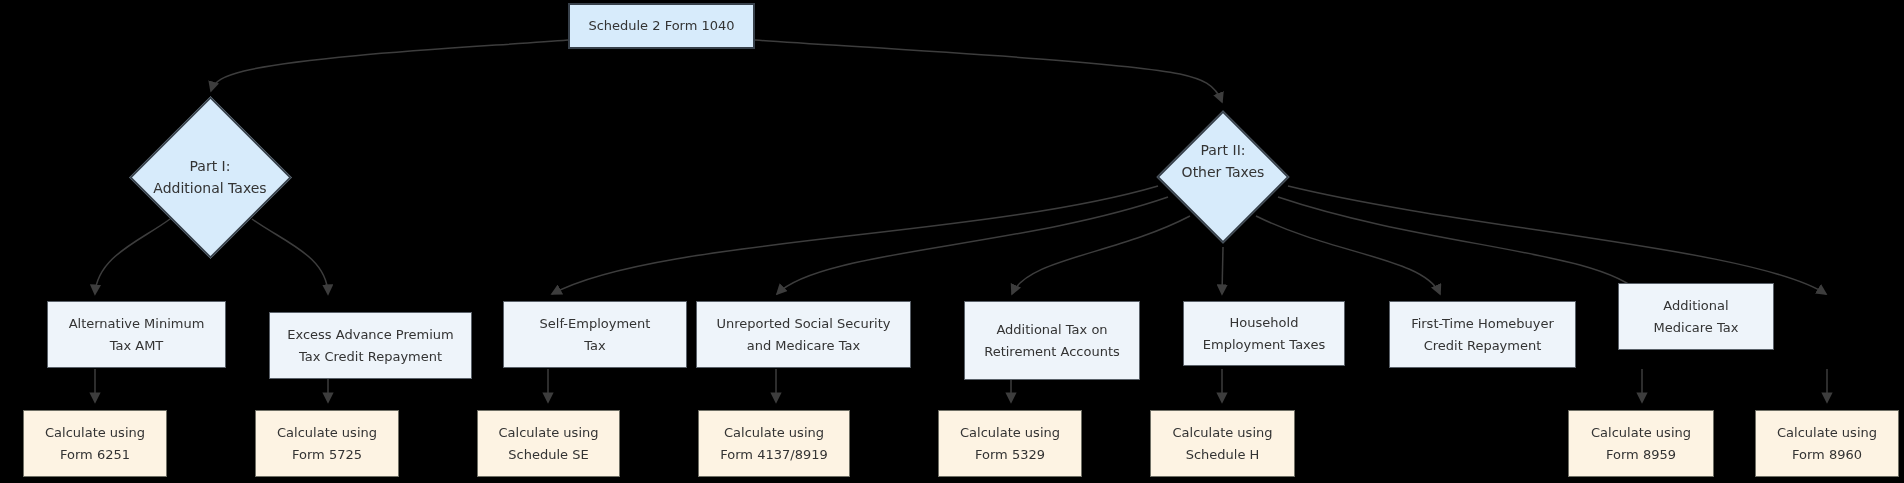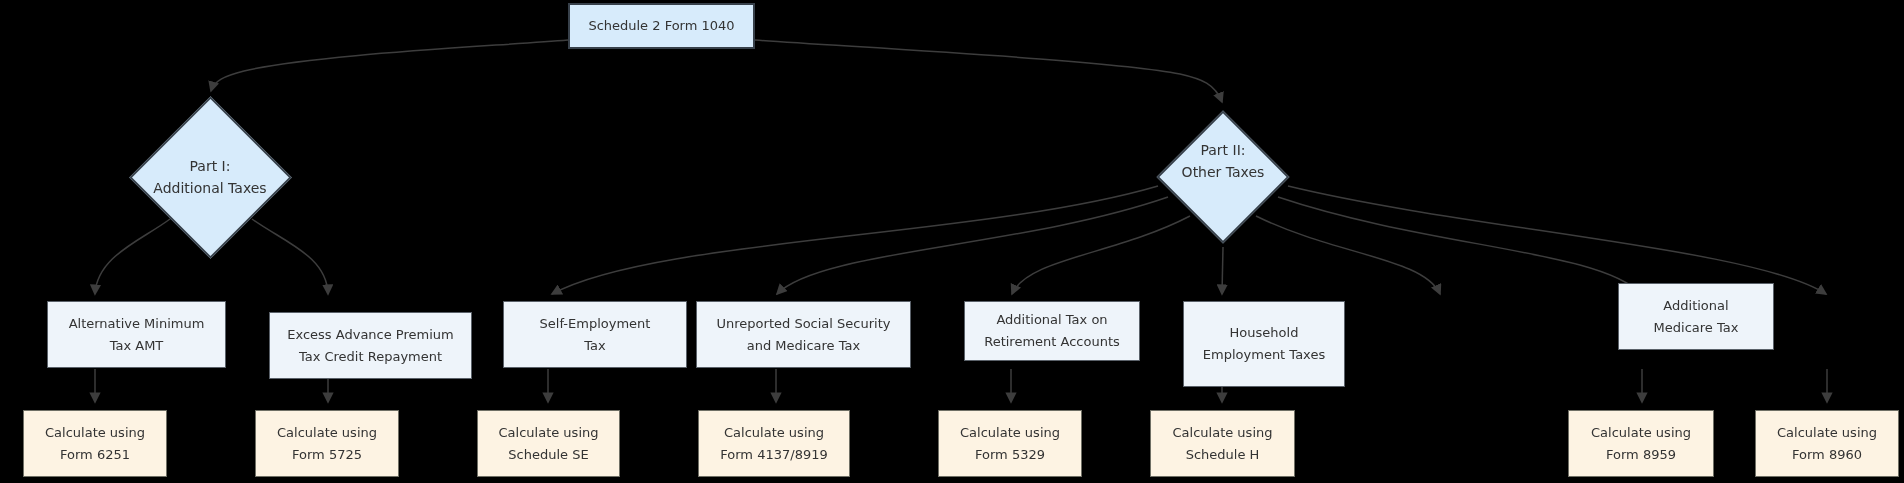--- a/index.html
+++ b/index.html
@@ -100,27 +100,31 @@
     <span>Tax Credit Repayment</span>
   </div>
   <div class="node box" style="left:461px;top:301px;width:184px;height:67px">
     <span>Self-Employment</span>
     <span>Tax</span>
   </div>
   <div class="node box" style="left:654px;top:301px;width:215px;height:67px">
     <span>Unreported Social Security</span>
     <span>and Medicare Tax</span>
   </div>
-  <div class="node box" style="left:922px;top:301px;width:176px;height:60px">
+  <div class="node box" style="left:922px;top:301px;width:176px;height:79px">
     <span>Additional Tax on</span>
     <span>Retirement Accounts</span>
   </div>
-  <div class="node box" style="left:1141px;top:301px;width:162px;height:86px">
+  <div class="node box" style="left:1141px;top:301px;width:162px;height:65px">
     <span>Household</span>
     <span>Employment Taxes</span>
+  </div>
+  <div class="node box" style="left:1347px;top:301px;width:187px;height:67px">
+    <span>First-Time Homebuyer</span>
+    <span>Credit Repayment</span>
   </div>
   <div class="node box" style="left:1576px;top:283px;width:156px;height:67px">
     <span>Additional</span>
     <span>Medicare Tax</span>
   </div>
 
   <div class="node calc" style="left:23px;top:410px;width:144px;height:67px">
     <span>Calculate using</span>
     <span>Form 6251</span>
   </div>

